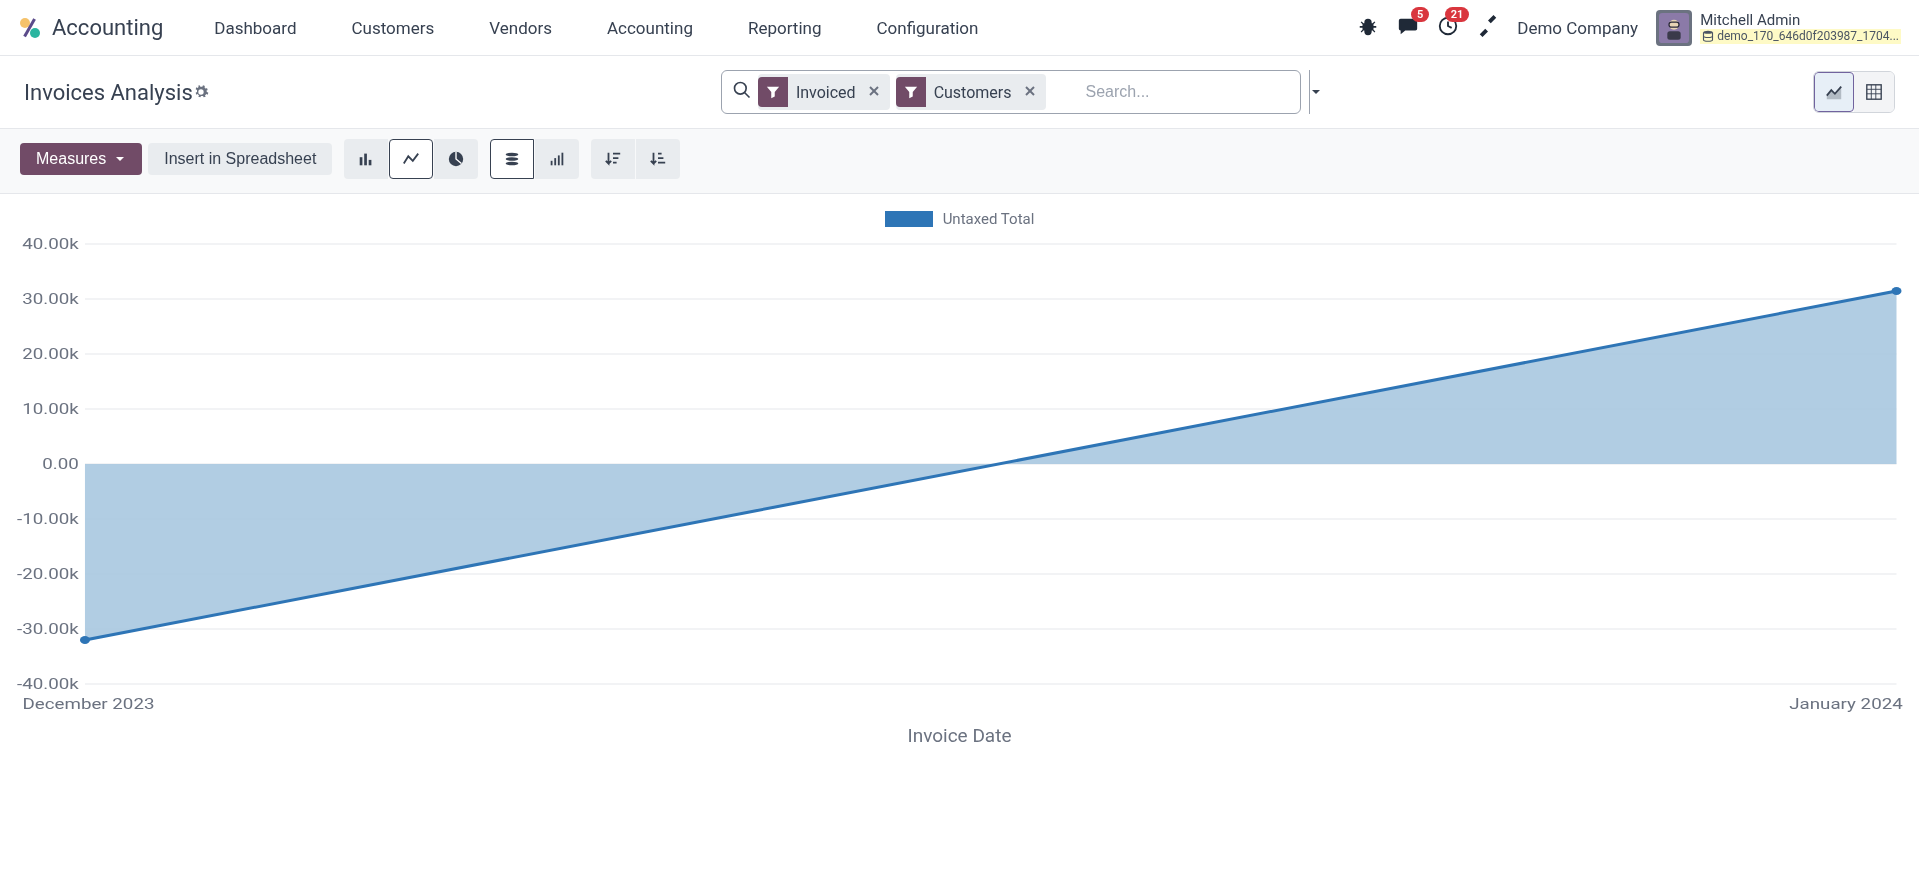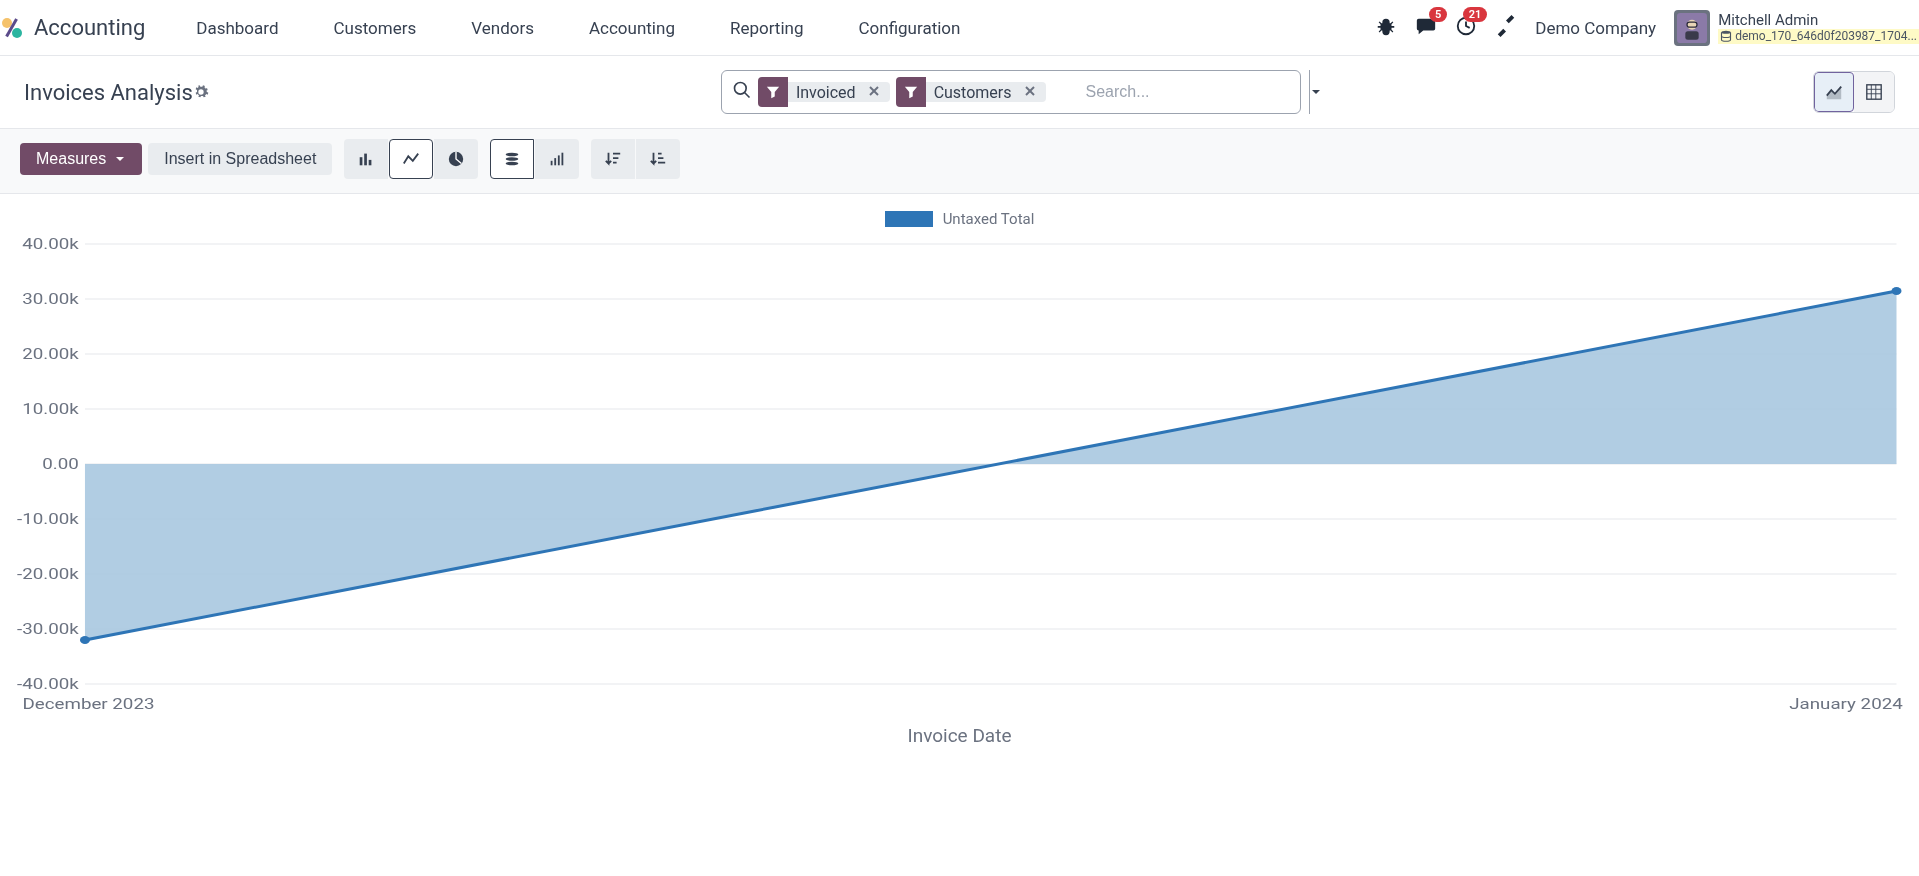--- a/index.html
+++ b/index.html
@@ -1,19 +1,19 @@
 <!DOCTYPE html>
 <html><head>
 <meta charset="utf-8">
 <style>
   * { box-sizing: border-box; margin: 0; padding: 0; }
   body { font-family: -apple-system, BlinkMacSystemFont, "Segoe UI", Roboto, sans-serif; font-size: 15px; color: #374151; background: #fff; }
   
   
-  .navbar { display: flex; align-items: center; height: 56px; padding: 0 0; border-bottom: 1px solid #e5e7eb; }
+  .navbar { display: flex; align-items: center; height: 56px; padding: 0 18px; border-bottom: 1px solid #e5e7eb; }
   .nav-brand { display: flex; align-items: center; gap: 10px; margin-right: 20px; }
   .brand-logo { width: 24px; height: 24px; position: relative; }
   .brand-title { font-size: 22px; color: #374151; }
   .nav-menu { display: flex; gap: 24px; }
   .nav-item { cursor: pointer; color: #374151; font-size: 17px; margin-left: 31px; }
   .nav-spacer { flex: 1; }
   .nav-right { display: flex; align-items: center; gap: 18px; }
   .nav-icon { cursor: pointer; position: relative; }
   .nav-icon svg { width: 22px; height: 22px; fill: #1f2937; }
   .badge { position: absolute; top: -8px; right: -10px; background: #d9363e; color: #fff; border-radius: 10px; font-size: 11px; padding: 1px 6px; min-width: 16px; text-align: center; font-weight: 600; }
@@ -27,21 +27,21 @@
   .user-db svg { width:12px; height:12px; fill:#4b5563; flex-shrink:0;}
   
   
   .cp { display: flex; align-items: center; padding: 14px 24px; gap: 16px; }
   .page-title { font-size: 22px; color: #374151; display:flex; align-items:center; }
   .gear-icon svg { width: 16px; height:16px; fill:#6b7280; }
   .cp-center { flex: 1; display: flex; justify-content: center; }
   .searchbar { display: flex; align-items: center; border: 1px solid #9ca3af; border-radius: 6px; height: 44px; width: 580px; }
   .searchbar-left { display:flex; align-items:center; flex:1; padding: 0 10px; gap:6px;}
   .search-icon svg { width: 20px; height: 20px; stroke:#374151; fill:none; stroke-width:2; }
-  .search-tag { display: flex; align-items: center; background: #e9ecef; border-radius: 4px; height: 20px; padding-right: 6px; }
+  .search-tag { display: flex; align-items: center; background: #e9ecef; border-radius: 4px; height: 36px; padding-right: 6px; }
   .tag-filter-icon { background: #714b67; width: 30px; height: 30px; border-radius: 4px 0 0 4px; display:flex; align-items:center; justify-content:center; }
   .tag-filter-icon svg { width:14px; height:14px; fill:#fff;}
   .tag-label { padding: 0 8px; font-size: 16px; color:#374151; }
   .tag-close { cursor: pointer; color: #6b7280; padding:0 4px;}
   .tag-close svg { width:12px; height:12px; stroke:#6b7280; stroke-width:2;}
   .search-input { border: none; outline: none; flex:1; font-size:16px; padding: 0 6px; color:#374151;margin-left:28px;}
   .search-input::placeholder { color: #9ca3af; }
   .search-dropdown { width: 36px; height: 44px; border-left:1px solid #9ca3af; display:flex; align-items:center; justify-content:center; cursor:pointer;}
   .search-dropdown svg { width:12px; height:12px; fill:#374151;}
   .cp-right { display:flex; }

